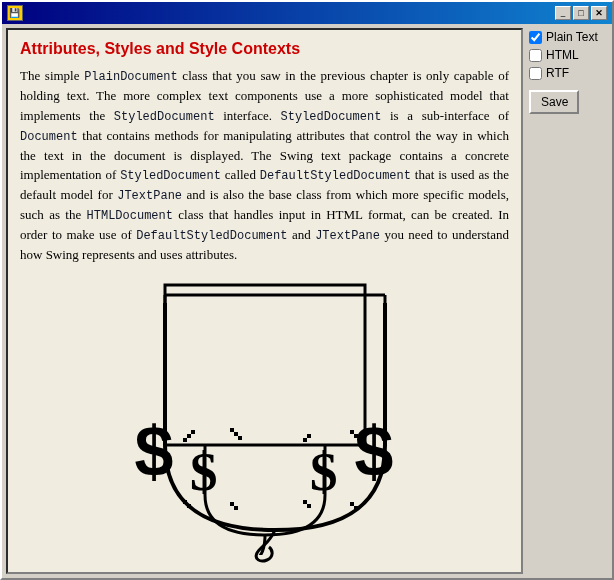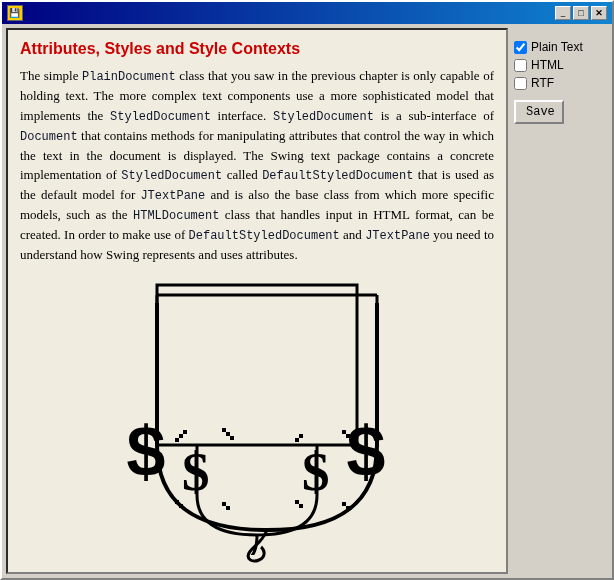--- a/index.html
+++ b/index.html
@@ -96,22 +96,22 @@
       background: #d4d0c8;
     }
     .main-content::-webkit-scrollbar-thumb {
       background: #d4d0c8;
       border: 2px solid #808080;
       border-top: 2px solid #ffffff;
       border-left: 2px solid #ffffff;
     }
 
     .sidebar {
-      width: 104px;
-      padding: 16px 6px;
+      width: 89px;
+      padding: 6px 6px;
       display: flex;
       flex-direction: column;
       gap: 4px;
       flex-shrink: 0;
     }
 
     .article-title {
       color: #cc0000;
       font-size: 16px;
       font-weight: bold;
@@ -167,21 +167,21 @@
 
     .save-btn {
       margin-top: 6px;
       padding: 3px 10px;
       background: #d4d0c8;
       border: 2px solid #808080;
       border-top: 2px solid #ffffff;
       border-left: 2px solid #ffffff;
       font-size: 12px;
       cursor: pointer;
-      font-family: Liberation Mono, monospace;
+      font-family: Liberation Sans, sans-serif;
       width: 50px;
     }
   </style>
 </head>
 <body>
 
 <div class="window">
   <div class="title-bar">
     <div class="title-bar-left">
       <div class="title-icon">💾</div>

